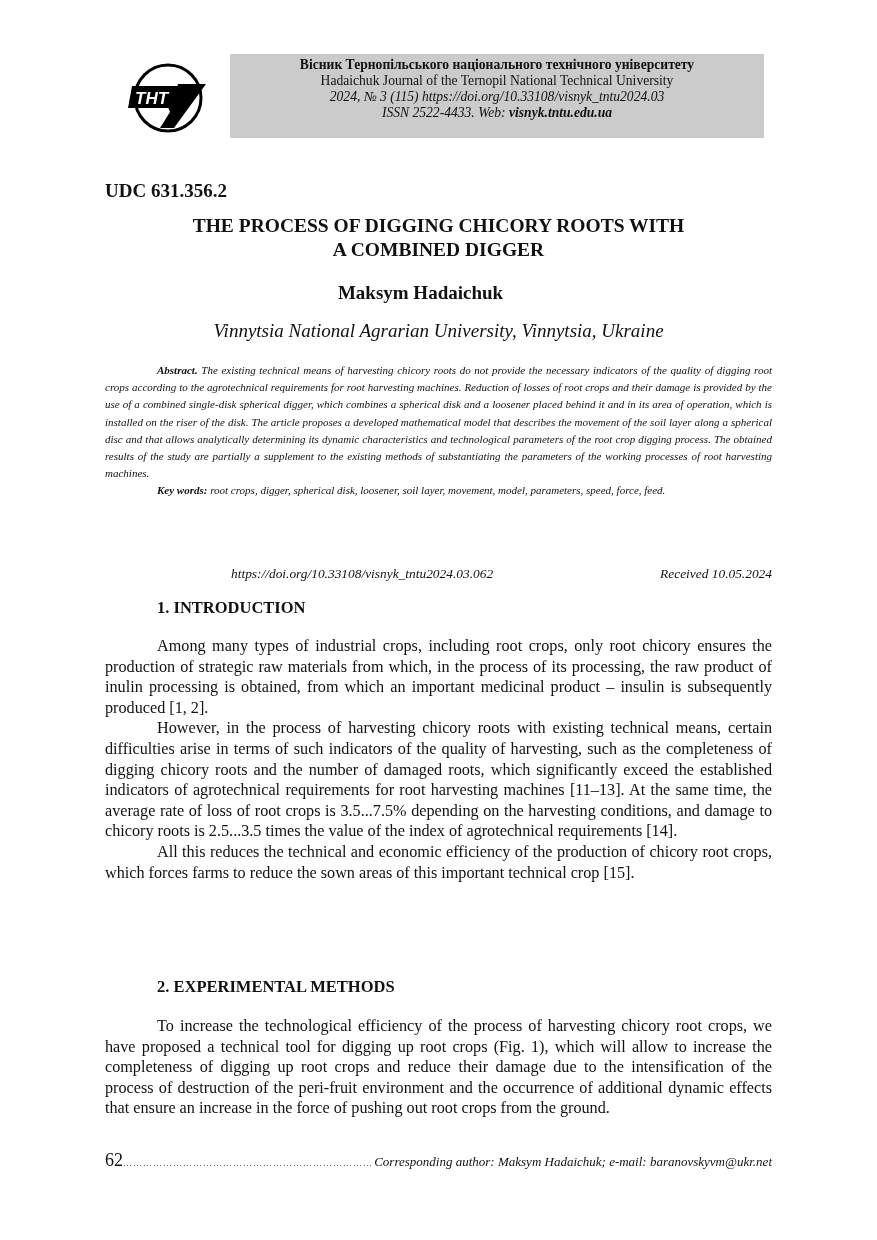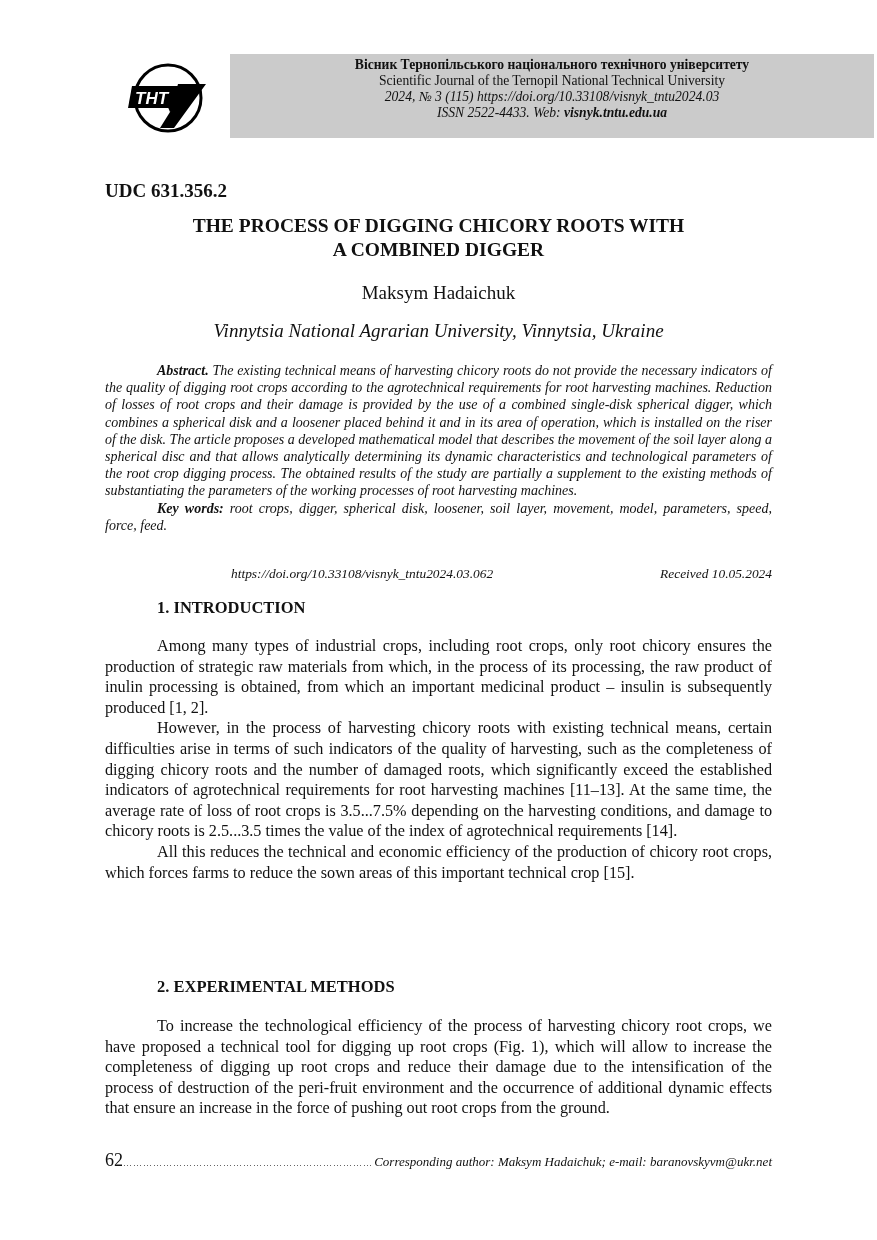--- a/index.html
+++ b/index.html
@@ -2,36 +2,36 @@
 <html><head>
 <meta charset="utf-8">
 <style>
   html, body { margin: 0; padding: 0; background: #ffffff; }
   body {
     width: 877px; height: 1240px; position: relative; overflow: hidden;
     font-family: "Liberation Serif", "DejaVu Serif", serif; color: #111;
   }
   .logo { position: absolute; left: 126px; top: 60px; width: 82px; height: 76px; }
   .header-box {
-    position: absolute; left: 230px; top: 54px; width: 644px; height: 84px;
+    position: absolute; left: 230px; top: 54px; width: 534px; height: 84px;
     background: #cbcbcb; text-align: center; font-size: 13.6px; line-height: 16px;
     padding-top: 3px; box-sizing: border-box;
   }
   .header-box .b { font-weight: bold; }
   .header-box .i { font-style: italic; }
   .udc { position: absolute; left: 105px; top: 180px; font-size: 19px; font-weight: bold; }
   .title {
     position: absolute; left: 105px; width: 667px; top: 214px; text-align: center;
     font-size: 19.5px; font-weight: bold; line-height: 24px;
   }
-  .author { position: absolute; left: 105px; width: 667px; top: 282px; text-align: center; font-size: 19px; font-weight: normal; }
+  .author { position: absolute; left: 87px; width: 667px; top: 282px; text-align: center; font-size: 19px; font-weight: bold; }
   .affil { position: absolute; left: 105px; width: 667px; top: 320px; text-align: center; font-size: 19px; font-style: italic; }
   .abstract {
     position: absolute; left: 105px; width: 667px; top: 362px;
-    font-size: 14px; line-height: 17.2px; font-style: italic; text-align: justify;
+    font-size: 11px; line-height: 17.2px; font-style: italic; text-align: justify;
   }
   .abstract p { margin: 0; text-indent: 52px; }
   .abstract .lbl { font-weight: bold; }
   .doi-line {
     position: absolute; left: 105px; width: 667px; top: 566px;
     font-size: 13.4px; font-style: italic;
   }
   .doi-line .doi { position: absolute; left: 126px; }
   .doi-line .recv { position: absolute; right: 0; }
   .h1 { position: absolute; left: 157px; font-size: 16.5px; font-weight: bold; }
@@ -57,21 +57,21 @@
     <polygon points="6,26 56,26 50,48 2,48" fill="#000"></polygon>
     <polygon points="52,24 80,24 48,68 34,68 44,52" fill="#000"></polygon>
     <polygon points="34,28 46,28 52,44 44,52" fill="#000"></polygon>
     <text x="8" y="44" font-family="Liberation Sans, sans-serif" font-weight="bold" font-style="italic" font-size="17" fill="#fff"></text>
     <text x="9" y="44" font-family="Liberation Sans, sans-serif" font-weight="bold" font-style="italic" font-size="17" fill="#fff">THT</text>
   </svg>
 </div>
 
 <div class="header-box">
   <div class="b">Вісник Тернопільського національного технічного університету</div>
-  <div>Scientific Journal of the Ternopil National Technical University</div>
+  <div>Hadaichuk Journal of the Ternopil National Technical University</div>
   <div class="i">2024, № 3 (115) https://doi.org/10.33108/visnyk_tntu2024.03</div>
   <div class="i"><span>ISSN 2522-4433. Web: </span><span class="b">visnyk.tntu.edu.ua</span></div>
 </div>
 
 <div class="udc">UDC 631.356.2</div>
 
 <div class="title">
   <div>THE PROCESS OF DIGGING CHICORY ROOTS WITH</div>
   <div>A COMBINED DIGGER</div>
 </div>

